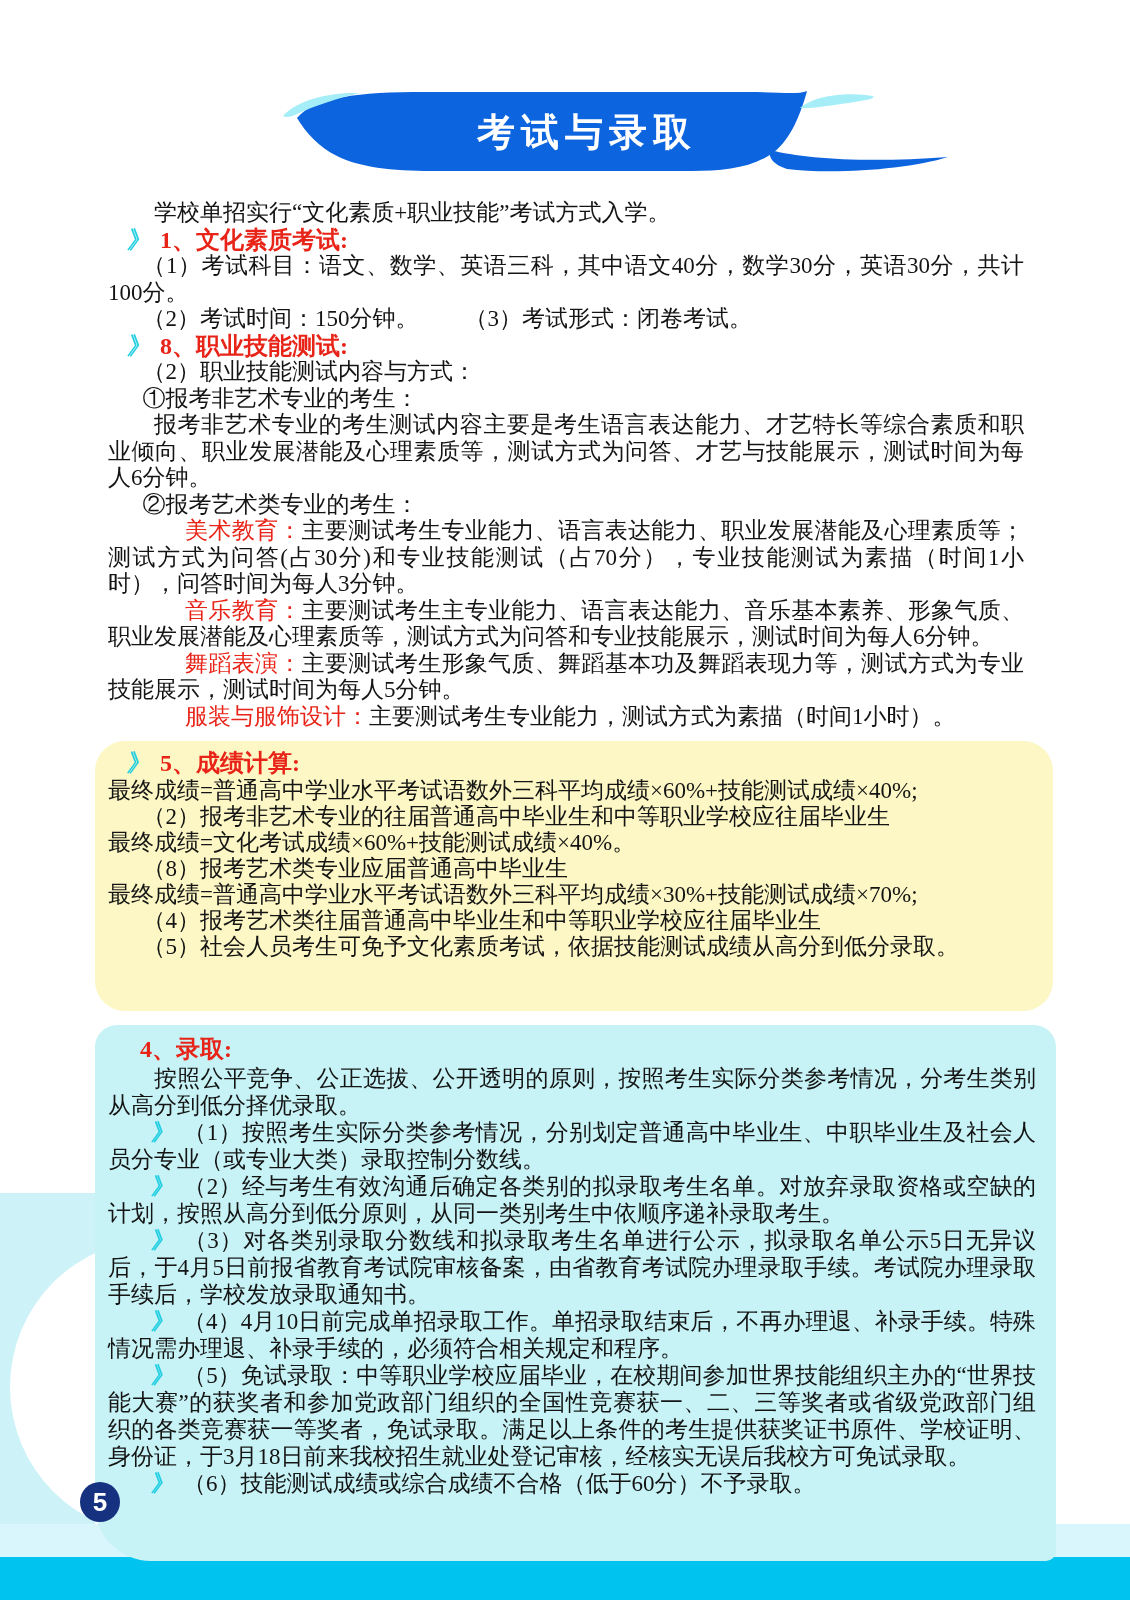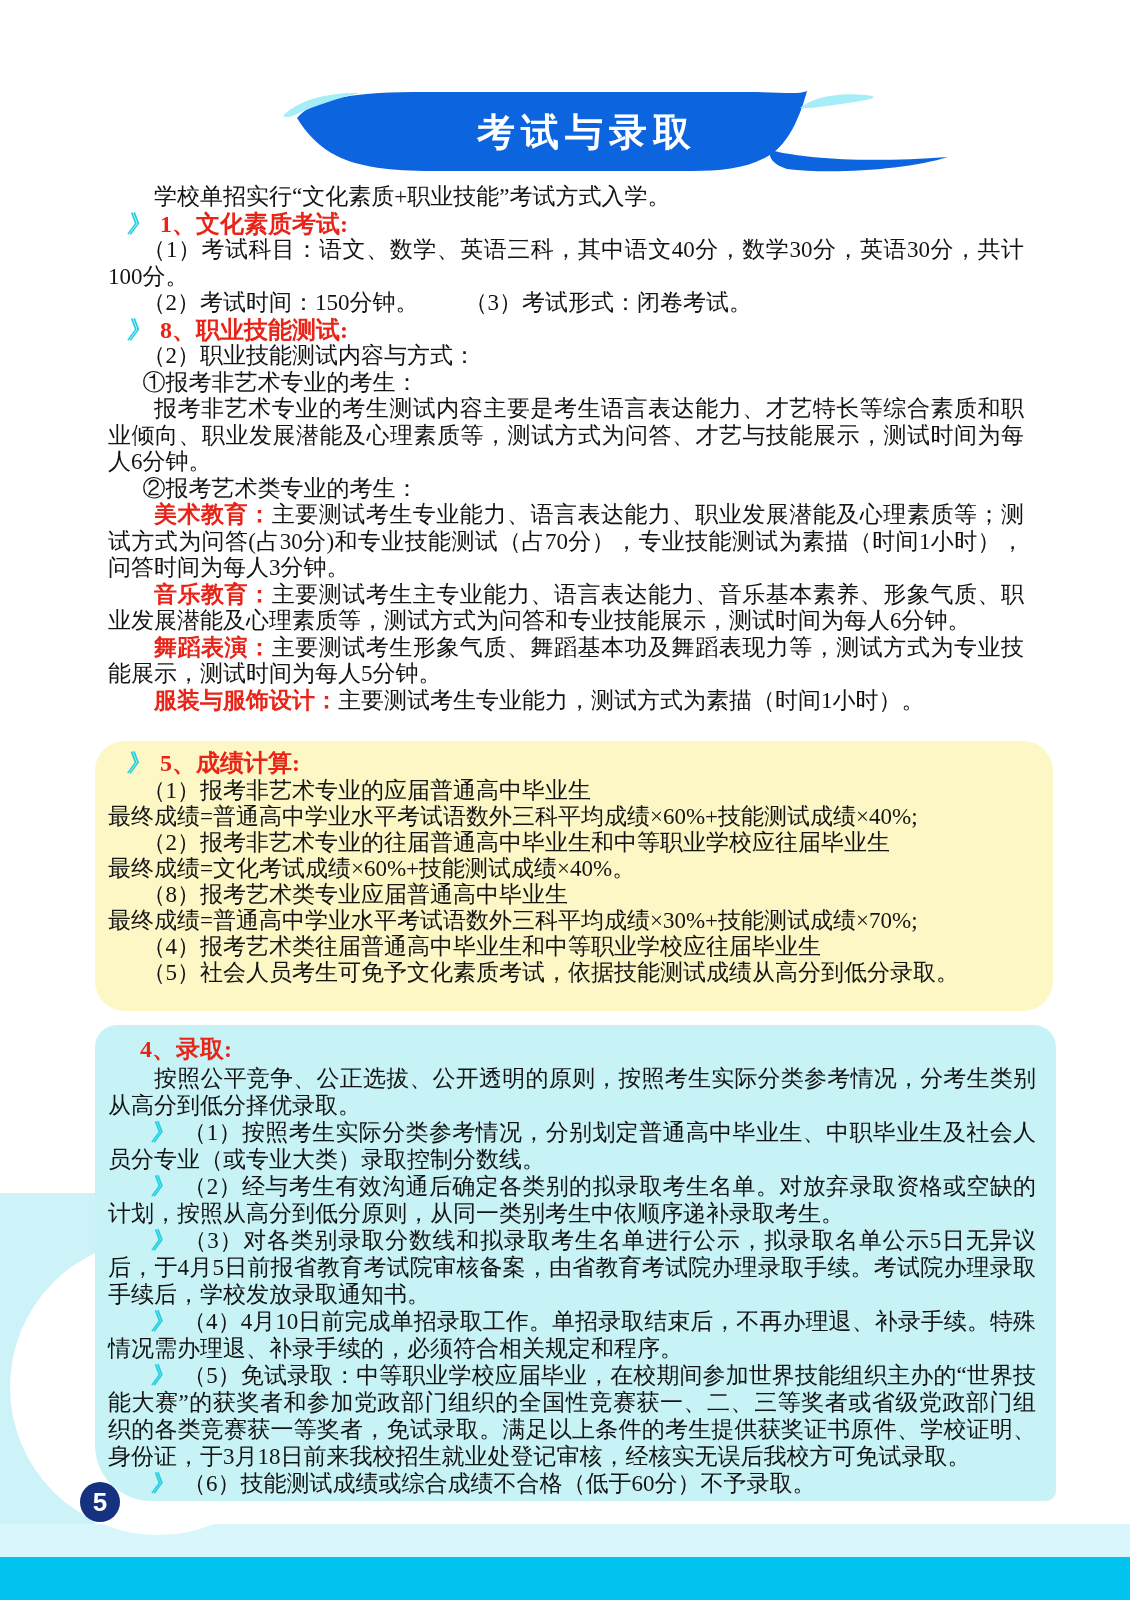--- a/index.html
+++ b/index.html
@@ -16,37 +16,37 @@
             background:#15317f;color:#fff;z-index:6;text-align:center;line-height:40px;
             font-size:26px;font-weight:bold;font-family:"Liberation Sans","DejaVu Sans",sans-serif;}
 
   
   .banner{position:absolute;left:0;top:0;width:1130px;height:190px;z-index:4;}
   .banner text{font-family:"Liberation Sans","DejaVu Sans",sans-serif;font-weight:bold;
                font-size:38px;letter-spacing:6px;fill:#ffffff;}
 
   
   p{margin:0;padding:0;}
-  .top-text{position:absolute;top:184px;left:108px;width:916px;z-index:3;
+  .top-text{position:absolute;top:200px;left:108px;width:916px;z-index:3;
             font-size:23px;line-height:26.5px;text-align:justify;}
   .ind2{text-indent:2em;}
   .ind15{text-indent:1.5em;font-family:Liberation Serif, serif;}
   .heading{color:#e82418;font-weight:bold;font-size:24px;text-indent:10px;}
   .chev{color:#25cfe2;font-weight:bold;display:inline-block;transform:skewX(-10deg);
         margin-right:8px;font-family:"Liberation Sans","DejaVu Sans",sans-serif;}
-  .red-label{color:#e82418;font-weight:bold;}
+  .red-label{color:#e82418;font-weight:normal;margin-left:31px;}
 
   .ybox{position:absolute;top:741px;left:95px;width:958px;height:270px;z-index:3;
         background:#fcf7c4;border-radius:30px;padding:9px 20px 0 13px;box-sizing:border-box;
         font-size:23px;line-height:26px;text-align:justify;}
   .ybox .heading{margin-bottom:2px;}
   .case{text-indent:1.5em;}
   .formula{text-indent:0;}
 
-  .cbox{position:absolute;top:1025px;left:95px;width:961px;height:476px;z-index:3;
+  .cbox{position:absolute;top:1025px;left:95px;width:961px;height:536px;z-index:3;
         background:#c7f3f6;border-radius:22px 22px 10px 56px;padding:11px 20px 0 13px;box-sizing:border-box;
         font-size:23px;line-height:27px;text-align:justify;}
   .h4red{color:#e82418;font-weight:bold;font-size:24px;margin-left:32px;margin-bottom:2px;}
   .bullet{text-indent:22px;}
 </style>
 </head>
 <body>
 
 <div class="page">
 
@@ -82,21 +82,20 @@
     <p class="ind15">②报考艺术类专业的考生：</p>
 
     <p class="ind2"><span class="red-label">美术教育：</span><span>主要测试考生专业能力、语言表达能力、职业发展潜能及心理素质等；测试方式为问答(占30分)和专业技能测试（占70分），专业技能测试为素描（时间1小时），问答时间为每人3分钟。</span></p>
     <p class="ind2"><span class="red-label">音乐教育：</span><span>主要测试考生主专业能力、语言表达能力、音乐基本素养、形象气质、职业发展潜能及心理素质等，测试方式为问答和专业技能展示，测试时间为每人6分钟。</span></p>
     <p class="ind2"><span class="red-label">舞蹈表演：</span><span>主要测试考生形象气质、舞蹈基本功及舞蹈表现力等，测试方式为专业技能展示，测试时间为每人5分钟。</span></p>
     <p class="ind2"><span class="red-label">服装与服饰设计：</span><span>主要测试考生专业能力，测试方式为素描（时间1小时）。</span></p>
   </div>
 
   <div class="ybox">
     <p class="heading"><span class="chev">》</span><span>5、成绩计算:</span></p>
-    <p class="case">（1）报考非艺术专业的应届普通高中毕业生</p>
     <p class="formula">最终成绩=普通高中学业水平考试语数外三科平均成绩×60%+技能测试成绩×40%;</p>
     <p class="case">（2）报考非艺术专业的往届普通高中毕业生和中等职业学校应往届毕业生</p>
     <p class="formula">最终成绩=文化考试成绩×60%+技能测试成绩×40%。</p>
     <p class="case">（8）报考艺术类专业应届普通高中毕业生</p>
     <p class="formula">最终成绩=普通高中学业水平考试语数外三科平均成绩×30%+技能测试成绩×70%;</p>
     <p class="case">（4）报考艺术类往届普通高中毕业生和中等职业学校应往届毕业生</p>
     <p class="case">（5）社会人员考生可免予文化素质考试，依据技能测试成绩从高分到低分录取。</p>
   </div>
 
   <div class="cbox">

